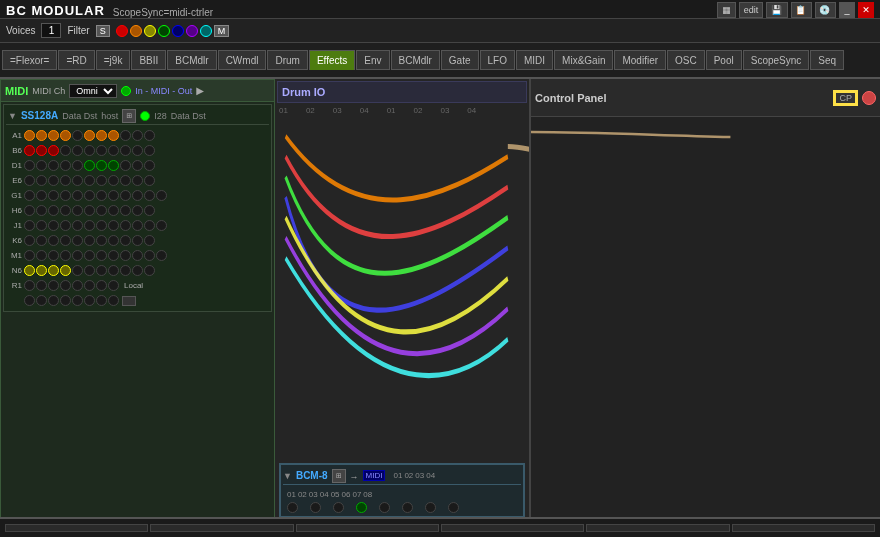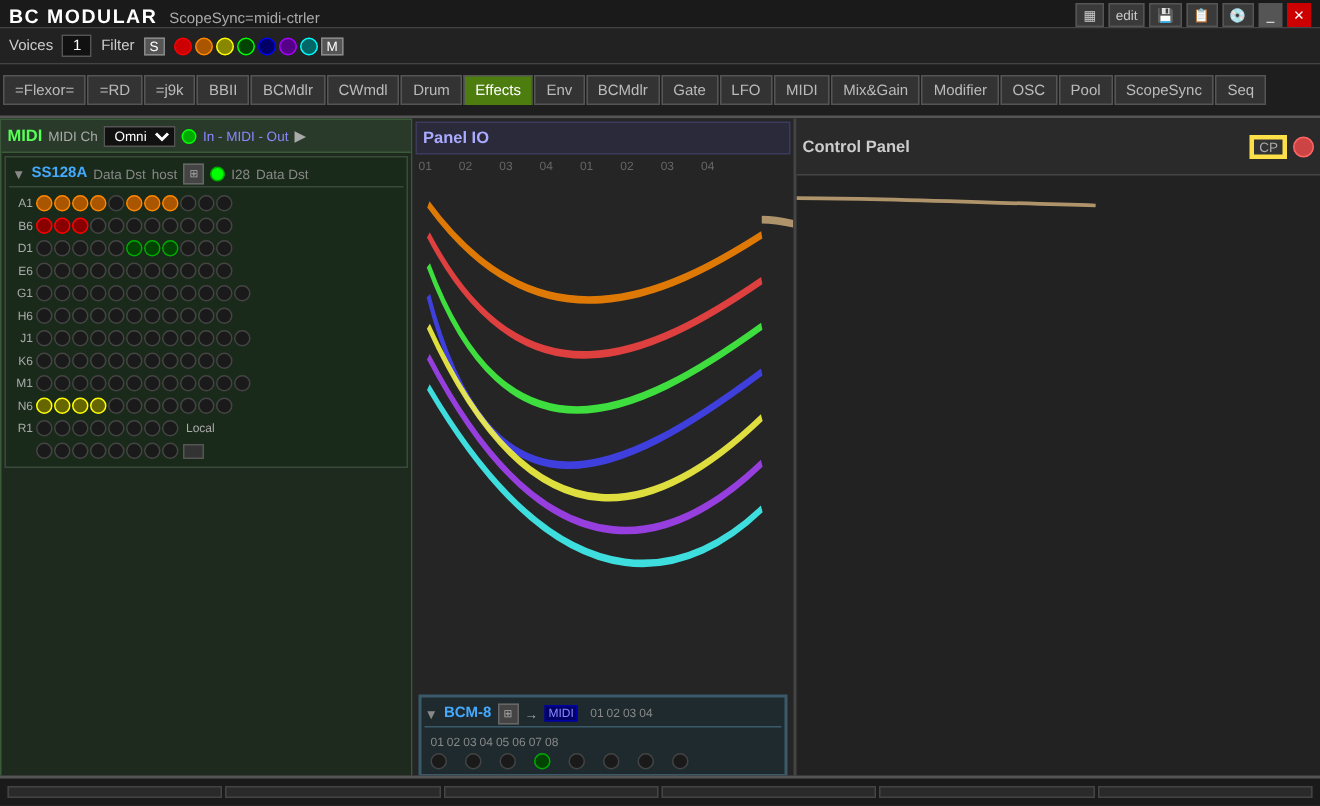--- a/index.html
+++ b/index.html
@@ -644,21 +644,21 @@
           <span class="node"></span>
           <span style="margin-left:2px;background:#333;border:1px solid #555;width:14px;height:10px;display:inline-block;"></span>
         </div>
       </div>
     </div>
   </div>
 
   <div id="middle-panel">
 
     <div id="audio-io-header">
-      <span class="audio-title">Panel IO</span>
+      <span class="audio-title">Drum IO</span>
     </div>
 
     <div class="col-numbers">
       <span>01</span>
       <span>02</span>
       <span>03</span>
       <span>04</span>
       <span>01</span>
       <span>02</span>
       <span>03</span>

